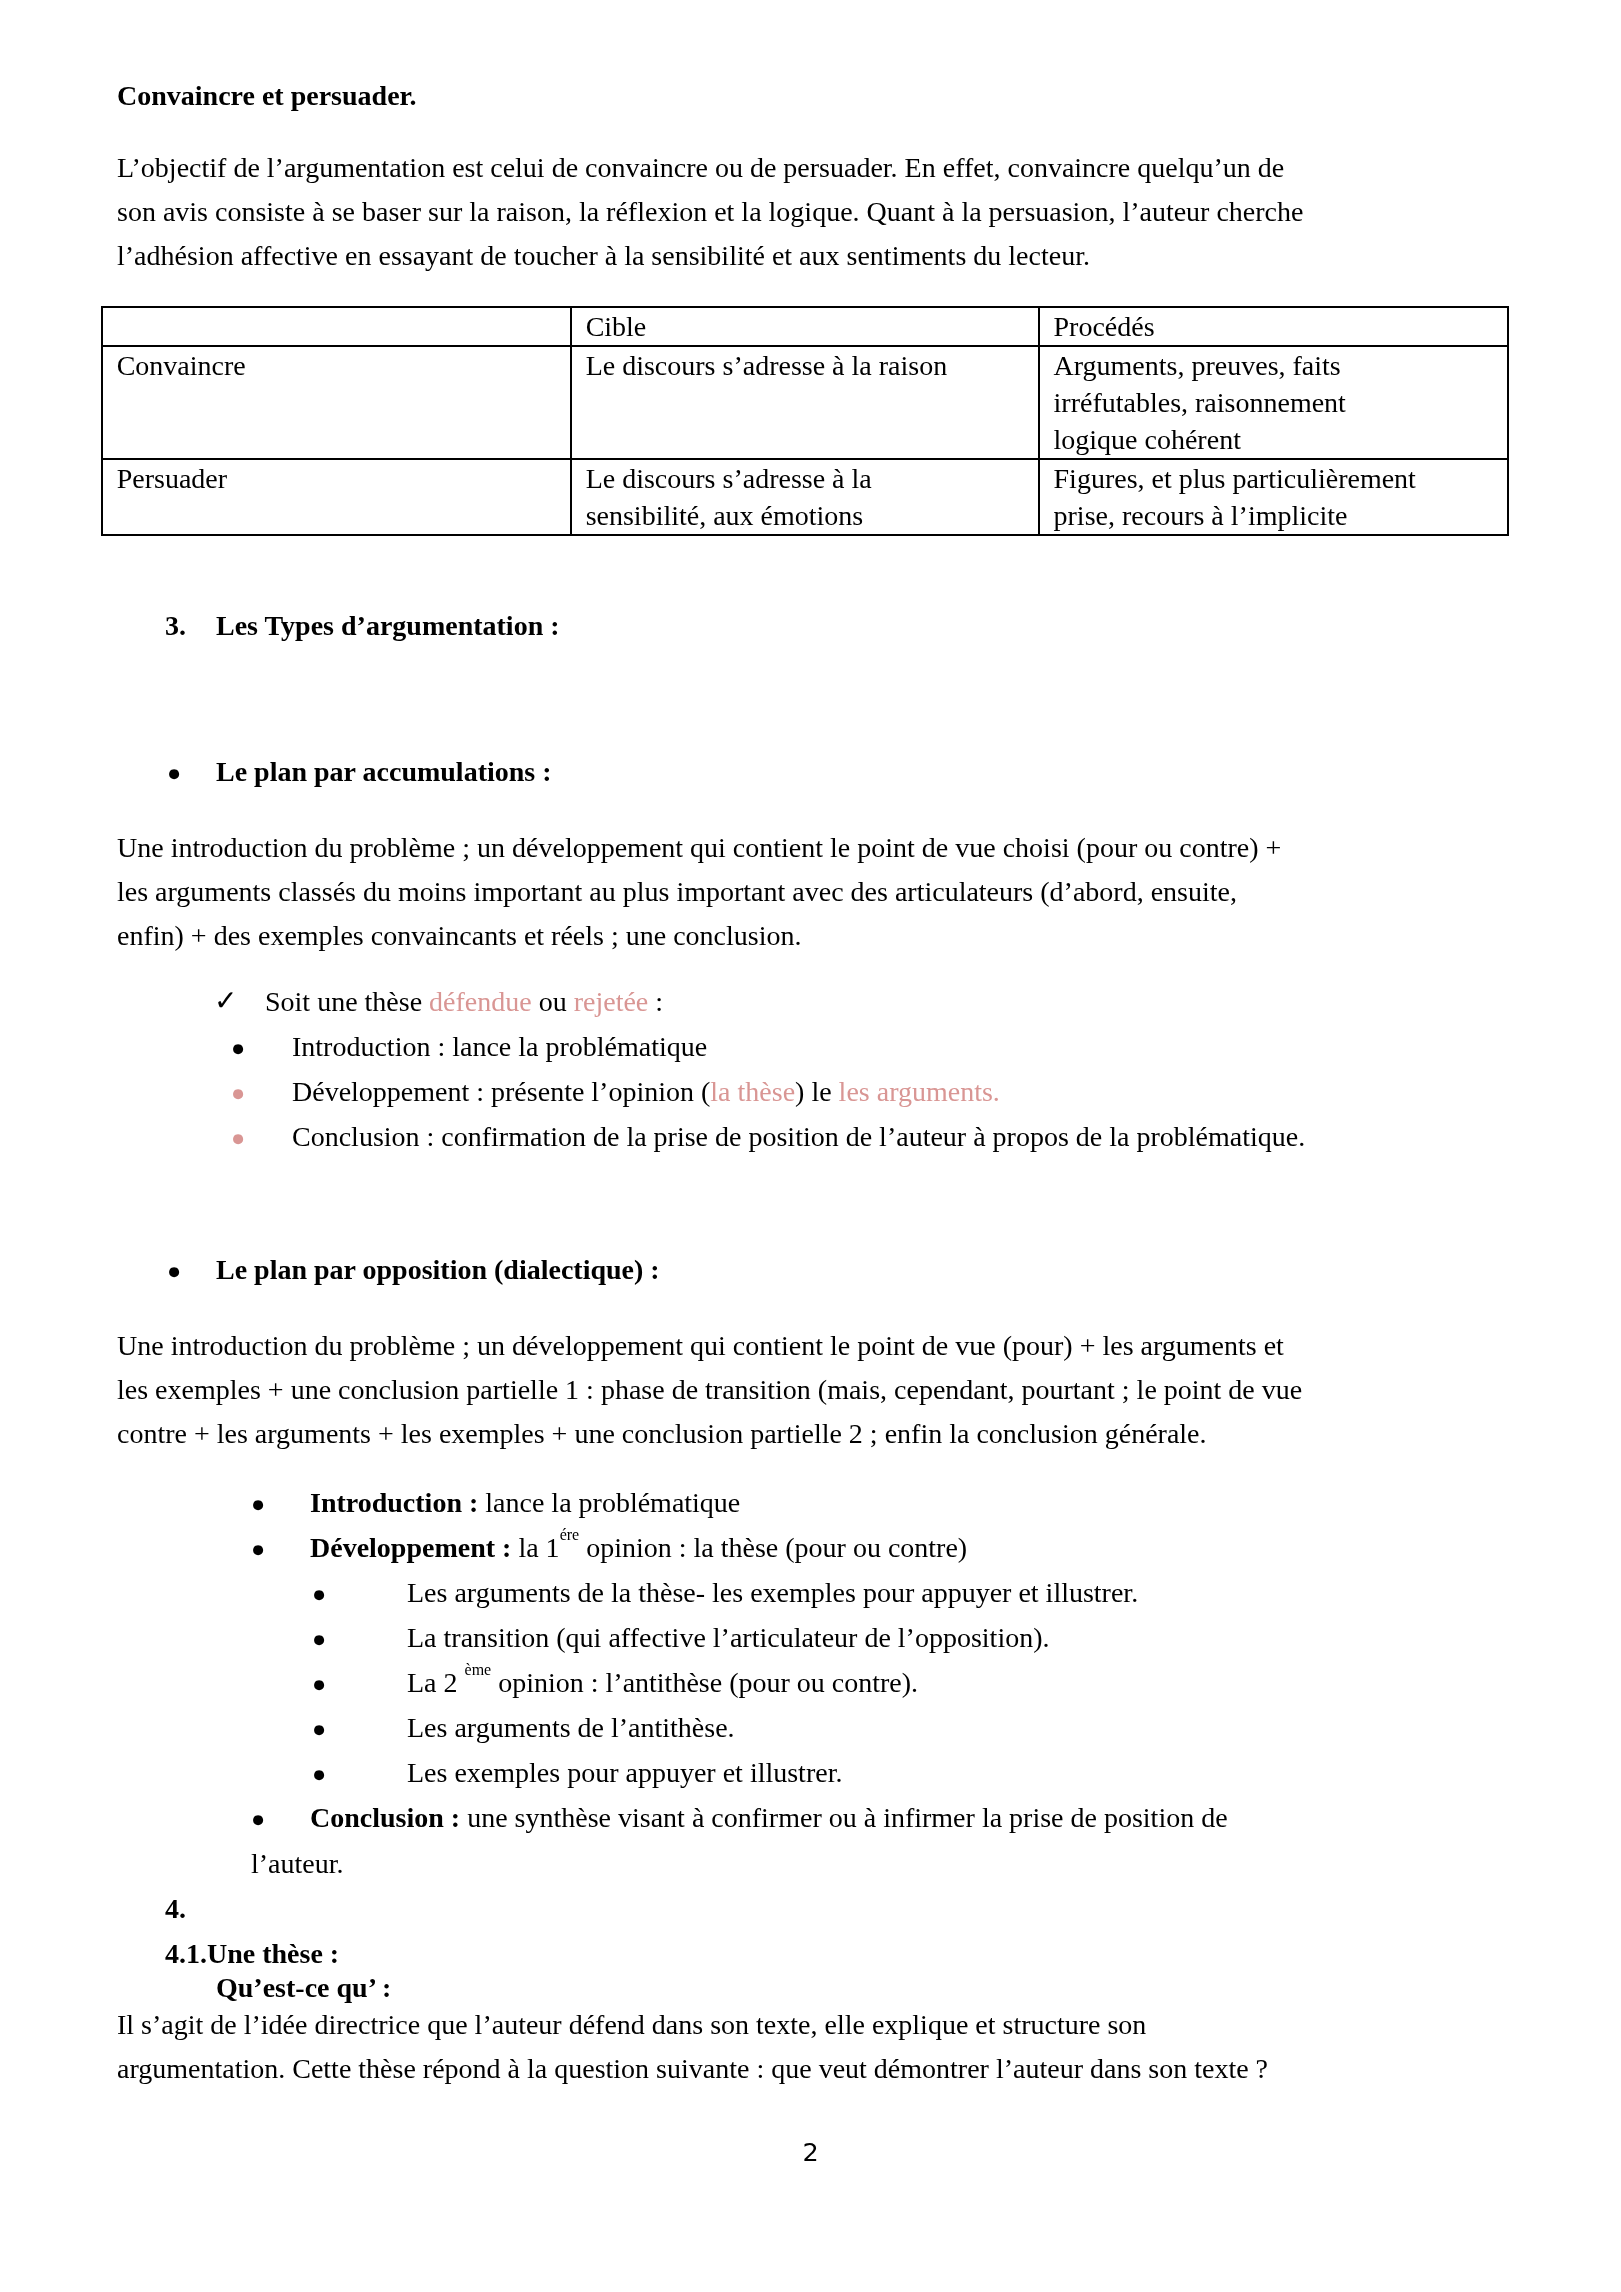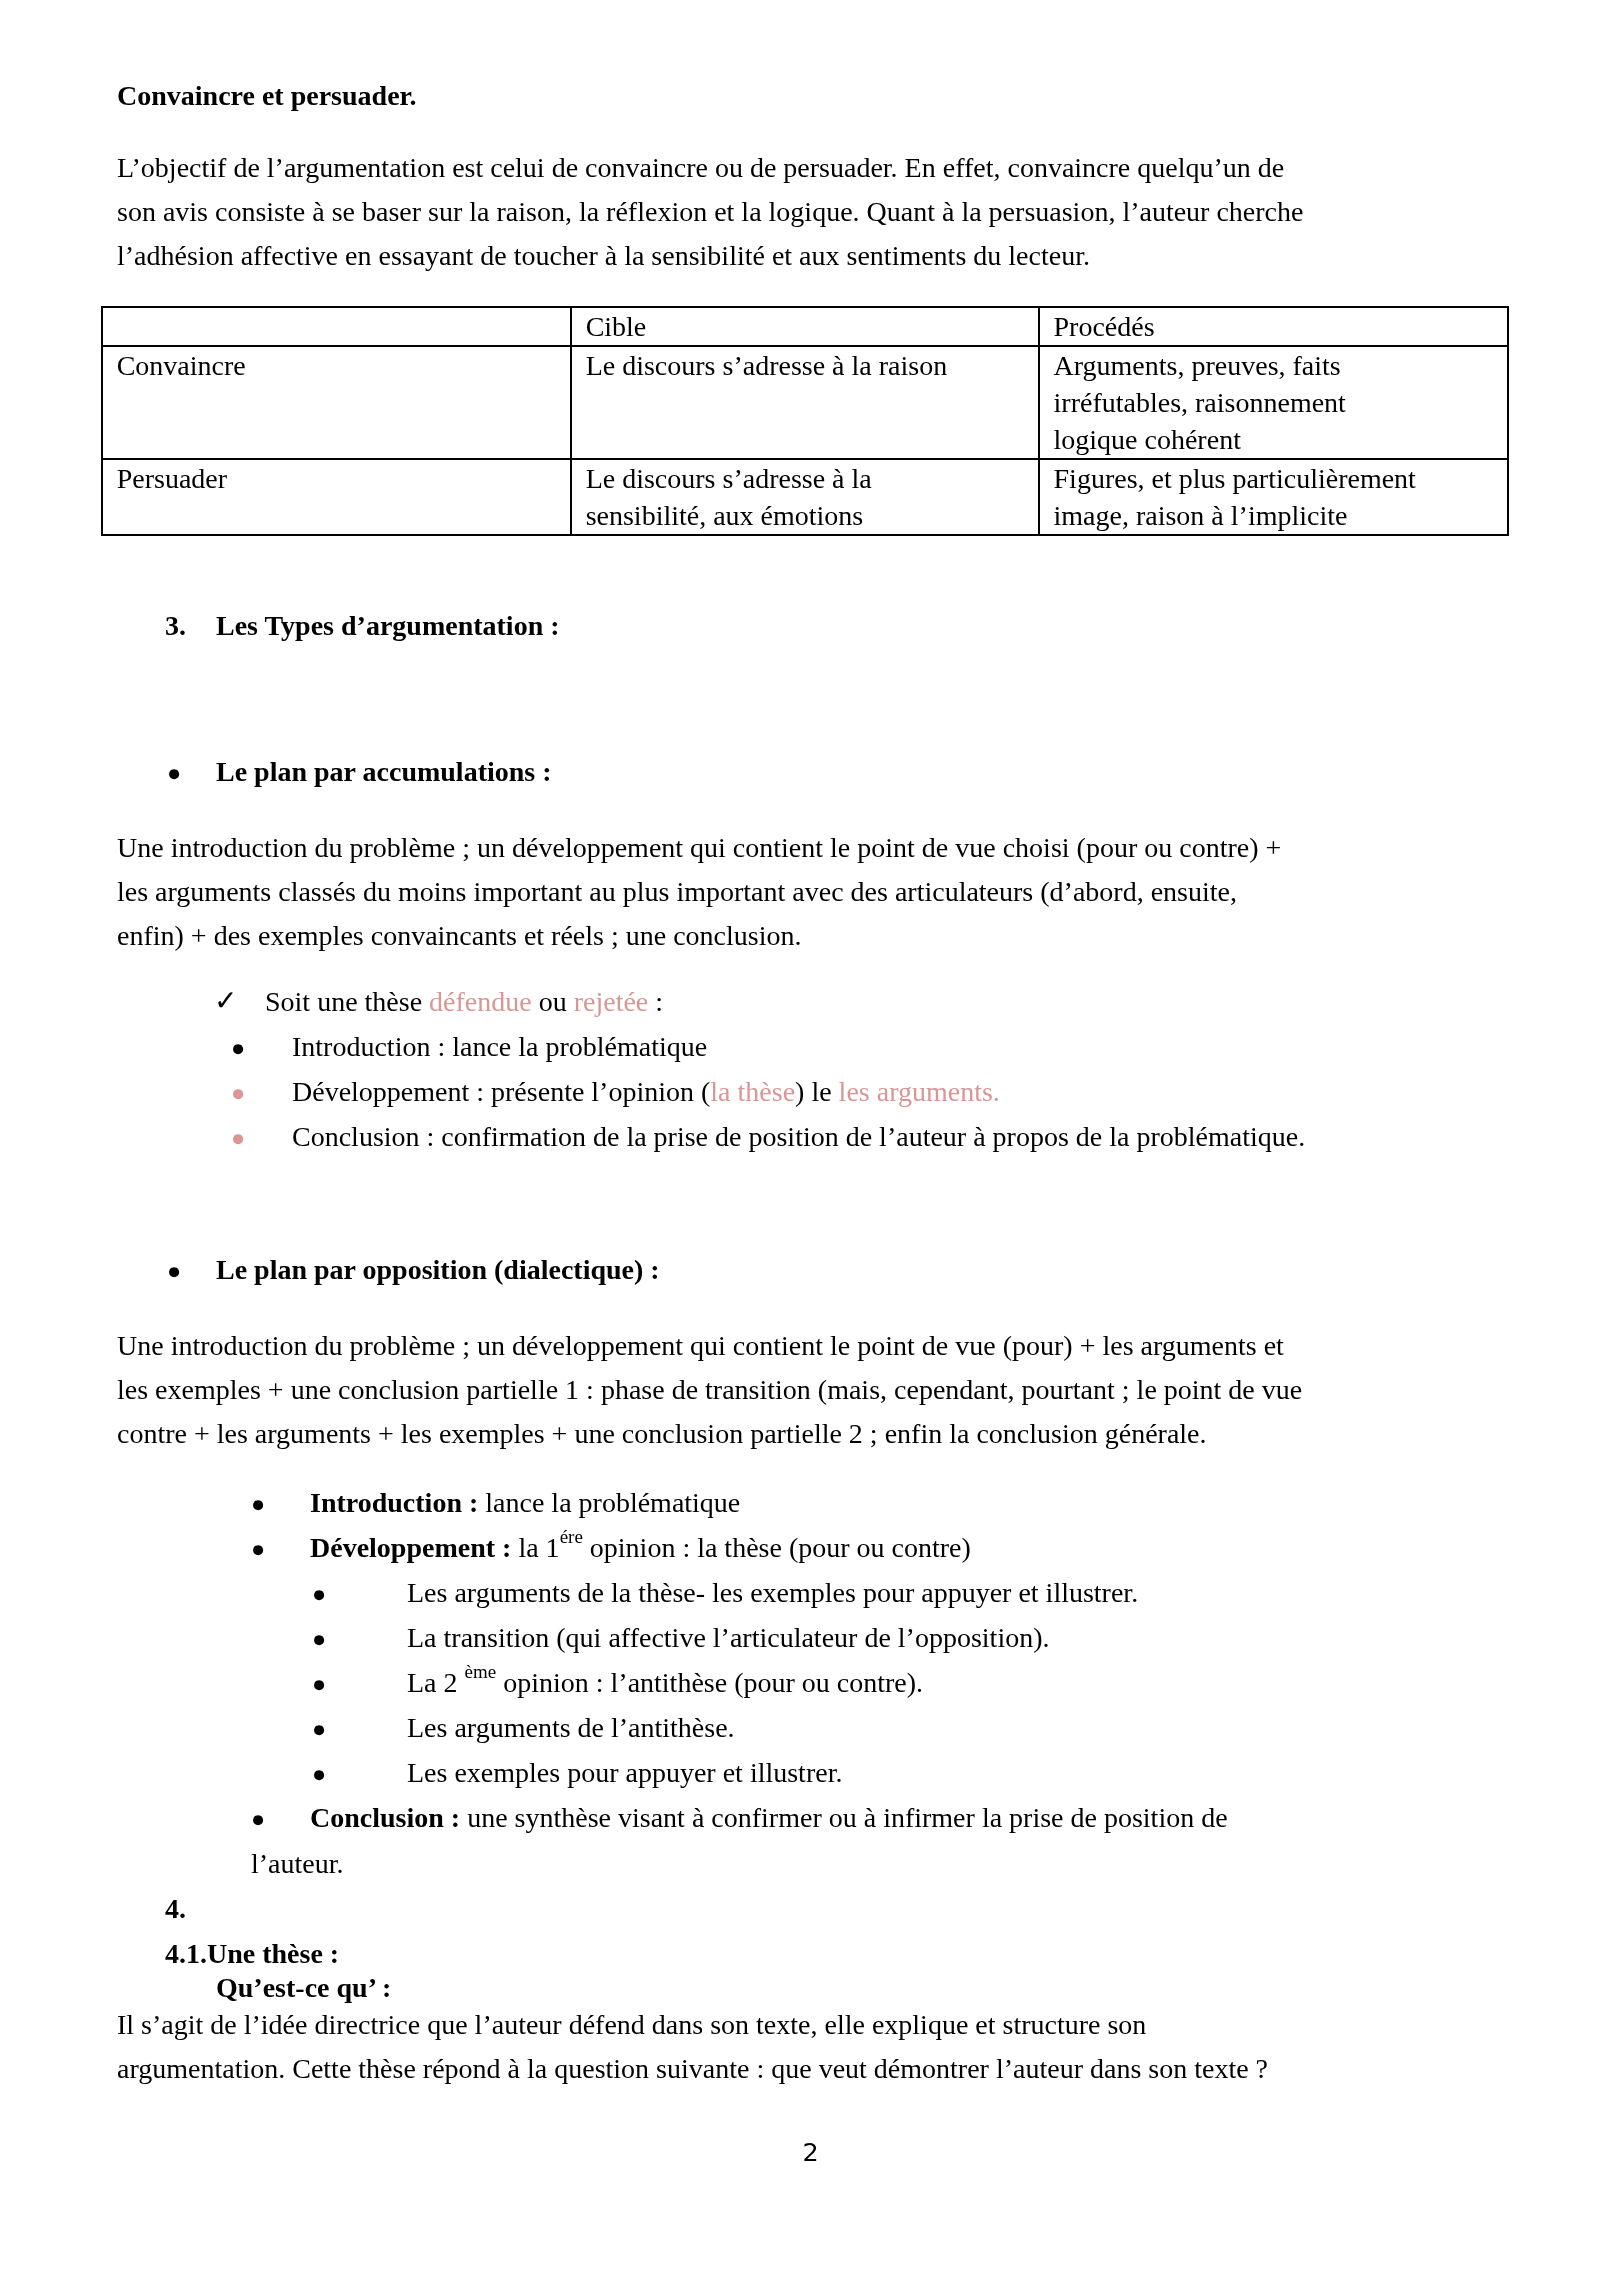--- a/index.html
+++ b/index.html
@@ -6,21 +6,21 @@
   body { width:1621px; height:2293px; position:relative; overflow:hidden;
          font-family:"Liberation Serif", "DejaVu Serif", serif; color:#000; font-size:28px; }
   .abs { position:absolute; white-space:nowrap; }
   .b { font-weight:bold; }
   .pink { color:#d99694; }
   .para { position:absolute; left:117px; width:1411px; line-height:44px; white-space:nowrap; }
   table.cmp { position:absolute; left:101px; top:306px; width:1408px; border-collapse:collapse; }
   table.cmp td { border:2px solid #000; vertical-align:top; padding:0 13.7px; line-height:37px; font-size:28px; }
   table.cmp tr.hdr td { height:37px; }
   .bul { position:absolute; font-size:23.5px; }
-  sup { font-size:19px; vertical-align:top; position:relative; top:-5.9px; }
+  sup { font-size:16px; vertical-align:top; position:relative; top:-5.9px; }
   .pagenum { position:absolute; left:0; width:1621px; top:2137px; text-align:center;
              font-family:"DejaVu Sans", sans-serif; font-size:25.5px; }
 </style>
 </head>
 <body>
 
 <div class="abs b" style="left:117px; top:80px;">Convaincre et  persuader.</div>
 
 <div class="para" style="top:146px;">
   <div>L’objectif de l’argumentation est celui de convaincre ou de  persuader. En effet, convaincre quelqu’un de</div>
@@ -52,21 +52,21 @@
     </td>
   </tr>
   <tr>
     <td>Persuader</td>
     <td>
       <div>Le discours s’adresse à la</div>
       <div>sensibilité, aux émotions</div>
     </td>
     <td>
       <div>Figures, et plus particulièrement</div>
-      <div>image, raison à l’implicite</div>
+      <div>prise, recours à l’implicite</div>
     </td>
   </tr>
 </tbody>
   </table>
 
 <div class="abs b" style="left:165px; top:610px;">3.</div>
 <div class="abs b" style="left:216px; top:610px;">Les Types d’argumentation :</div>
 
 <div class="bul" style="left:167px; top:760px;">●</div>
 <div class="abs b" style="left:216px; top:756px;">Le plan par accumulations :</div>

